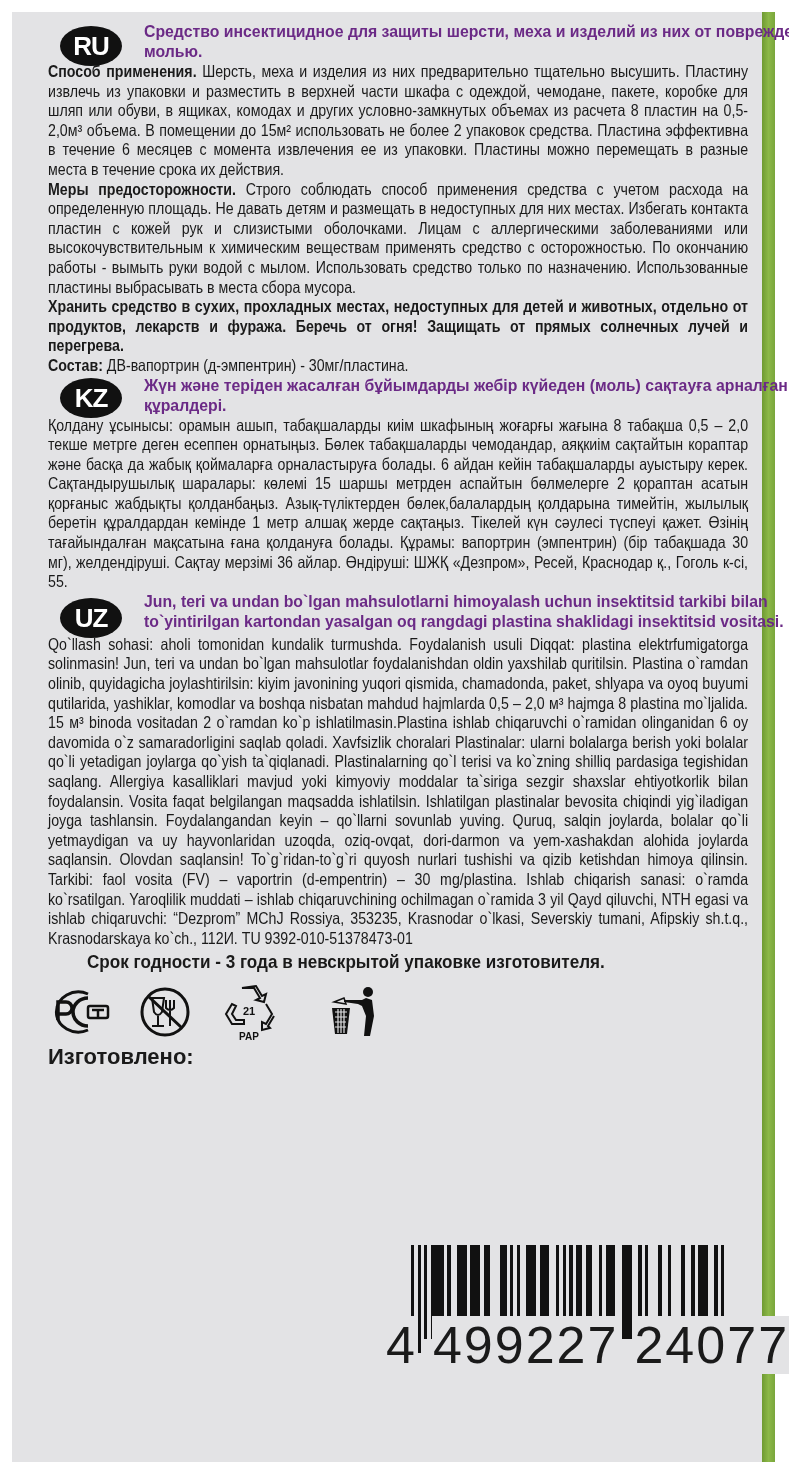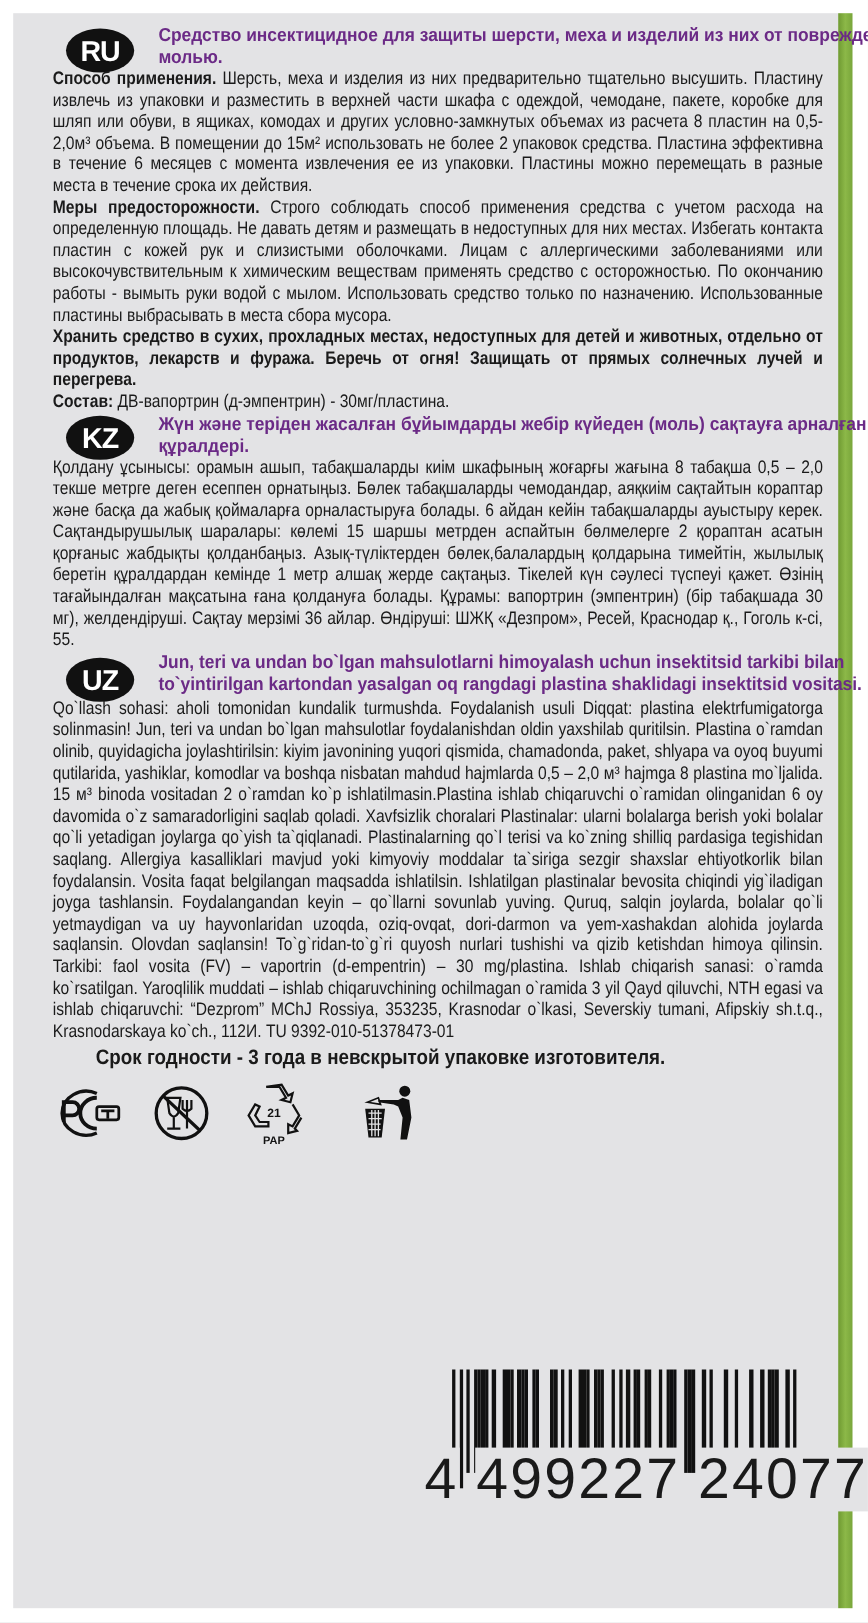--- a/index.html
+++ b/index.html
@@ -83,20 +83,21 @@
     </svg>
     <svg class="icon" viewBox="0 0 66 52" style="margin-left:22px">
       <path d="M10 22 L28 22 L25 48 L13 48 Z" fill="#111"></path>
       <path d="M13 26 L25 26 M13 31 L25 31 M13 36 L24 36 M13 41 L24 41 M16 23 V47 M19 23 V47 M22 23 V47" stroke="#e3e3e5" stroke-width="1.2"></path>
       <path d="M12 16 L22 12 L24 18 Z" fill="none" stroke="#111" stroke-width="1.5"></path>
       <circle cx="46" cy="6" r="5" fill="#111"></circle>
       <path d="M22 14 L40 14 L44 12 L50 14 L52 30 L48 50 L42 50 L44 30 L40 20 L36 18 L22 16 Z" fill="#111"></path>
     </svg>
   </div>
 
+  <div class="made">Изготовлено:</div>
 </div>
 
 <div class="barcode-wrap">
   <div class="bars" id="bars" style="padding-left: 26px;">
       <span style="display: inline-block; width: 3.3px; height: 108px; background: rgb(17, 17, 17);"></span>
       <span style="display: inline-block; width: 3.3px; height: 108px; background: transparent;"></span>
       <span style="display: inline-block; width: 3.3px; height: 108px; background: rgb(17, 17, 17);"></span>
       <span style="display: inline-block; width: 3.3px; height: 94px; background: transparent;"></span>
       <span style="display: inline-block; width: 3.3px; height: 94px; background: rgb(17, 17, 17);"></span>
       <span style="display: inline-block; width: 3.3px; height: 94px; background: transparent;"></span>

